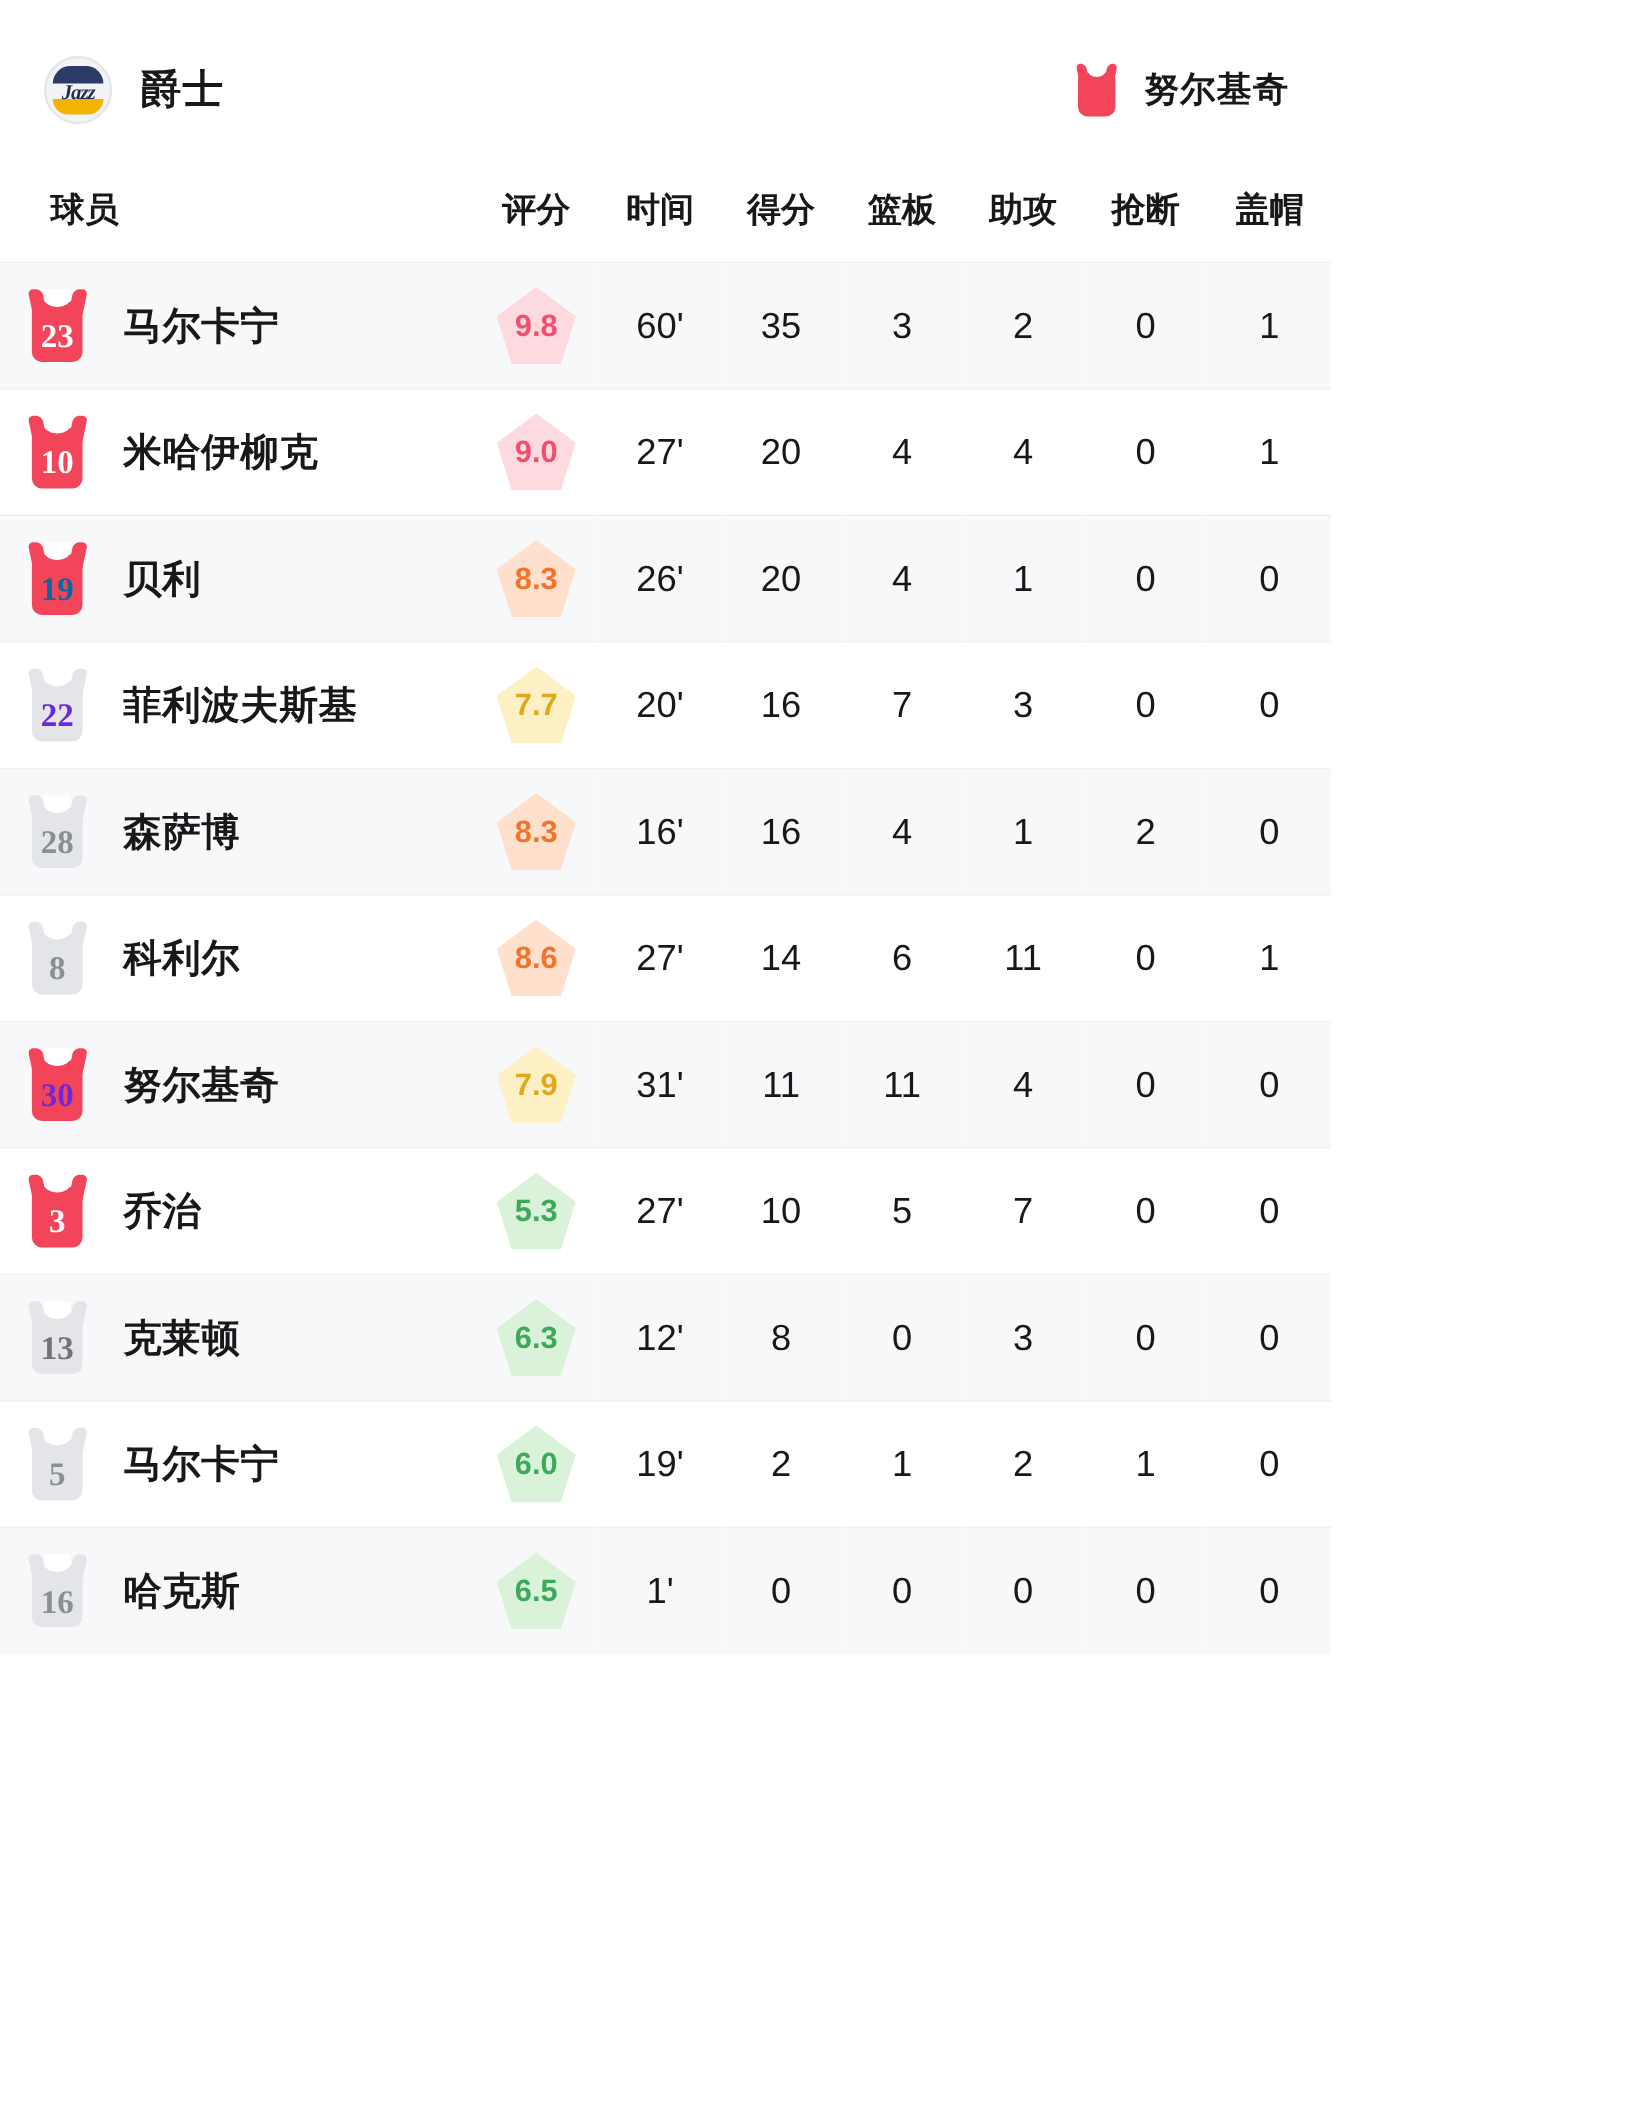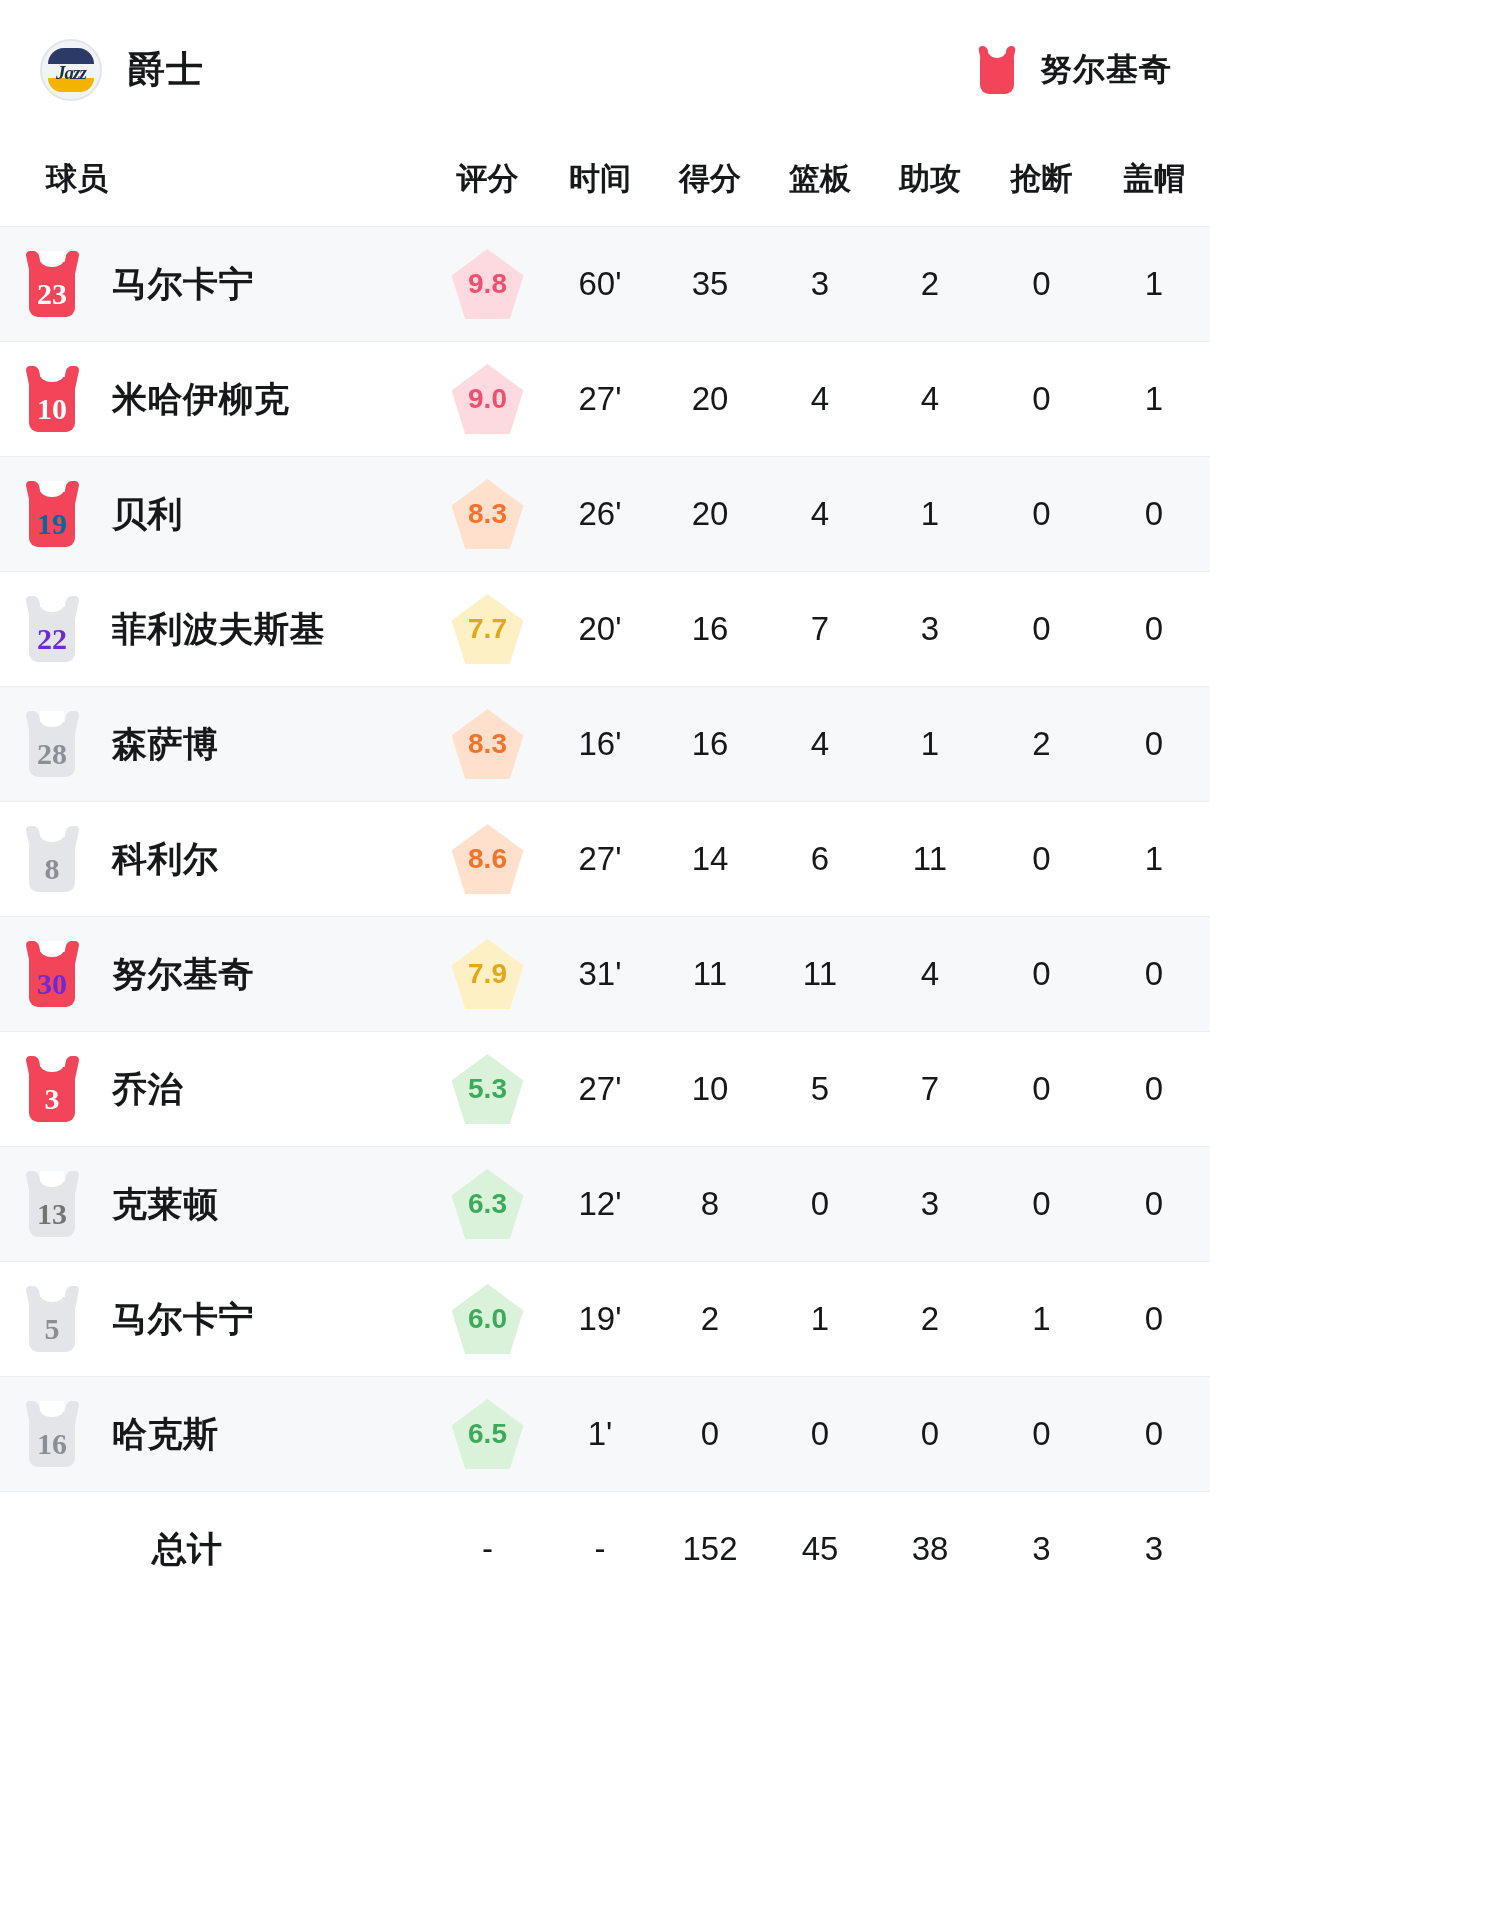--- a/index.html
+++ b/index.html
@@ -17,20 +17,21 @@
     background: #ffffff;
   }
 
   
   .header {
     height: 140px;
     display: flex;
     align-items: center;
     justify-content: space-between;
     padding: 0 24px 0 40px;
+    margin-top: 12px;
   }
   .team-block { display: flex; align-items: center; gap: 26px; }
   .team-logo {
     width: 62px; height: 62px;
     border-radius: 50%;
     background: #f2f3f5;
     border: 2px solid #e3e5e8;
     position: relative;
     overflow: hidden;
     flex: none;
@@ -517,26 +518,16 @@
               <span class="val" style="color:#3caa5a">6.5</span>
             </div>
           </td>
           <td>1'</td>
           <td>0</td>
           <td>0</td>
           <td>0</td>
           <td>0</td>
           <td>0</td>
         </tr>
-        <tr class="total-row">
-          <td class="player-cell"><span class="total-name">总计</span></td>
-          <td class="dash">-</td>
-          <td class="dash">-</td>
-          <td>152</td>
-          <td>45</td>
-          <td>38</td>
-          <td>3</td>
-          <td>3</td>
-        </tr>
       </tbody>
   </table>
 
 </div>
 
 </body></html>

